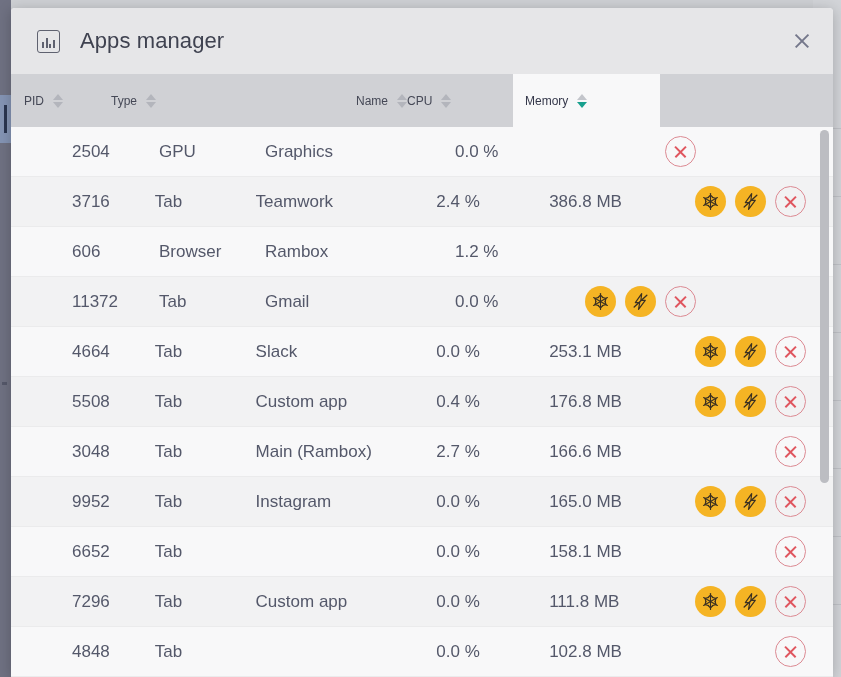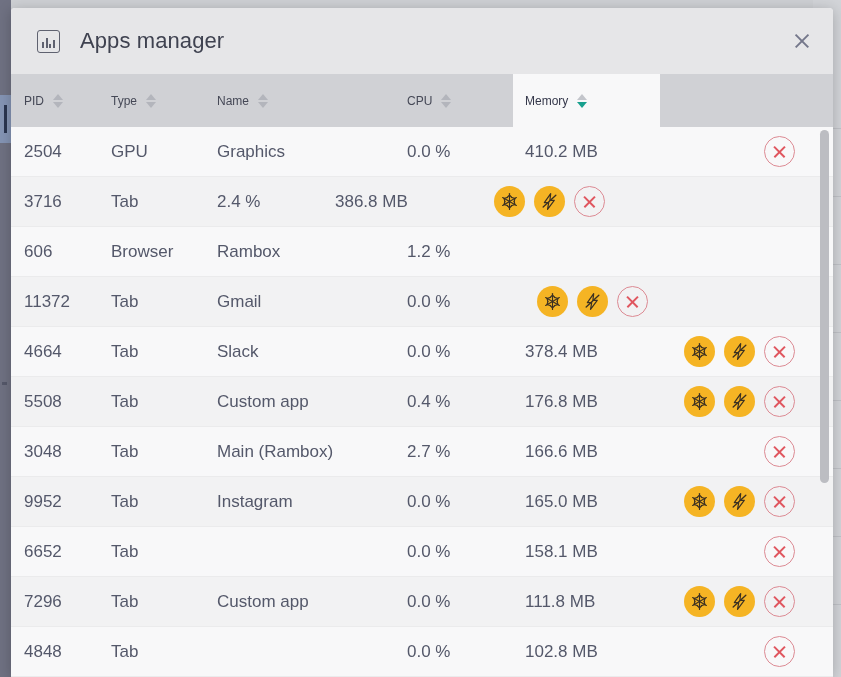--- a/index.html
+++ b/index.html
@@ -181,21 +181,21 @@
     width: 0; height: 0;
     border-left: 5px solid transparent;
     border-right: 5px solid transparent;
     border-top: 6px solid #b3b5bc;
   }
   .sorter.desc .up   { border-bottom-color: #c3c5cb; }
   .sorter.desc .down { border-top-color: #18a08e; }
 
   .col-pid    { width: 100px; padding-left: 13px; }
   .col-type   { width: 106px; }
-  .col-name   { width: 190px; }
+  .col-name   { width: 190px; justify-content: flex-end; }
   .col-cpu    { width: 106px; }
   .col-memory { width: 147px; padding-left: 12px; }
   .col-actions{ width: 162px; }
 
   #tbody {
     position: relative;
     height: 550px;
   }
   .row {
     display: flex;
@@ -206,21 +206,21 @@
   }
   .row:nth-child(odd)  { background: #f8f8f9; }
   .row:nth-child(even) { background: #f2f2f3; }
   .cell {
     font-size: 17px;
     color: #54586a;
     box-sizing: border-box;
     white-space: nowrap;
     overflow: hidden;
   }
-  .cell.col-pid    { padding-left: 13px; }
+  .cell.col-pid    { padding-left: 13px; margin-left: 48px; }
   .cell.col-memory { padding-left: 12px; }
   .cell.col-actions {
     display: flex;
     align-items: center;
     justify-content: flex-end;
     gap: 9px;
     padding-right: 27px;
   }
 
   
@@ -355,28 +355,28 @@
       </div>
       <div class="th col-actions"></div>
     </div>
 
     <div id="tbody">
         <div class="row">
           <div class="cell col-pid">2504</div>
           <div class="cell col-type">GPU</div>
           <div class="cell col-name">Graphics</div>
           <div class="cell col-cpu">0.0 %</div>
-          <div class="cell col-memory">410.2 MB</div>
           <div class="cell col-actions">
             <div class="act act-close"></div>
           </div>
         </div>
         <div class="row">
           <div class="cell col-pid">3716</div>
           <div class="cell col-type">Tab</div>
+          <div class="cell col-name">Teamwork</div>
           <div class="cell col-cpu">2.4 %</div>
           <div class="cell col-memory">386.8 MB</div>
           <div class="cell col-actions">
             <div class="act act-freeze">
               <svg width="19" height="19" viewBox="0 0 24 24">
                 <g stroke="#3b3022" stroke-width="1.5" stroke-linecap="round">
                   <line x1="12" y1="2" x2="12" y2="22" transform="rotate(0 12 12)"></line>
                   <line x1="12" y1="2" x2="12" y2="22" transform="rotate(60 12 12)"></line>
                   <line x1="12" y1="2" x2="12" y2="22" transform="rotate(120 12 12)"></line>
                   <path d="M 9 7 L 12 4 L 15 7" fill="none" transform="rotate(0 12 12)"></path>
@@ -432,21 +432,21 @@
               </svg>
             </div>
             <div class="act act-close"></div>
           </div>
         </div>
         <div class="row">
           <div class="cell col-pid">4664</div>
           <div class="cell col-type">Tab</div>
           <div class="cell col-name">Slack</div>
           <div class="cell col-cpu">0.0 %</div>
-          <div class="cell col-memory">378.4 MB</div>
+          <div class="cell col-memory">253.1 MB</div>
           <div class="cell col-actions">
             <div class="act act-freeze">
               <svg width="19" height="19" viewBox="0 0 24 24">
                 <g stroke="#3b3022" stroke-width="1.5" stroke-linecap="round">
                   <line x1="12" y1="2" x2="12" y2="22" transform="rotate(0 12 12)"></line>
                   <line x1="12" y1="2" x2="12" y2="22" transform="rotate(60 12 12)"></line>
                   <line x1="12" y1="2" x2="12" y2="22" transform="rotate(120 12 12)"></line>
                   <path d="M 9 7 L 12 4 L 15 7" fill="none" transform="rotate(0 12 12)"></path>
                   <path d="M 9 17 L 12 20 L 15 17" fill="none" transform="rotate(0 12 12)"></path>
                   <path d="M 9 7 L 12 4 L 15 7" fill="none" transform="rotate(60 12 12)"></path>

